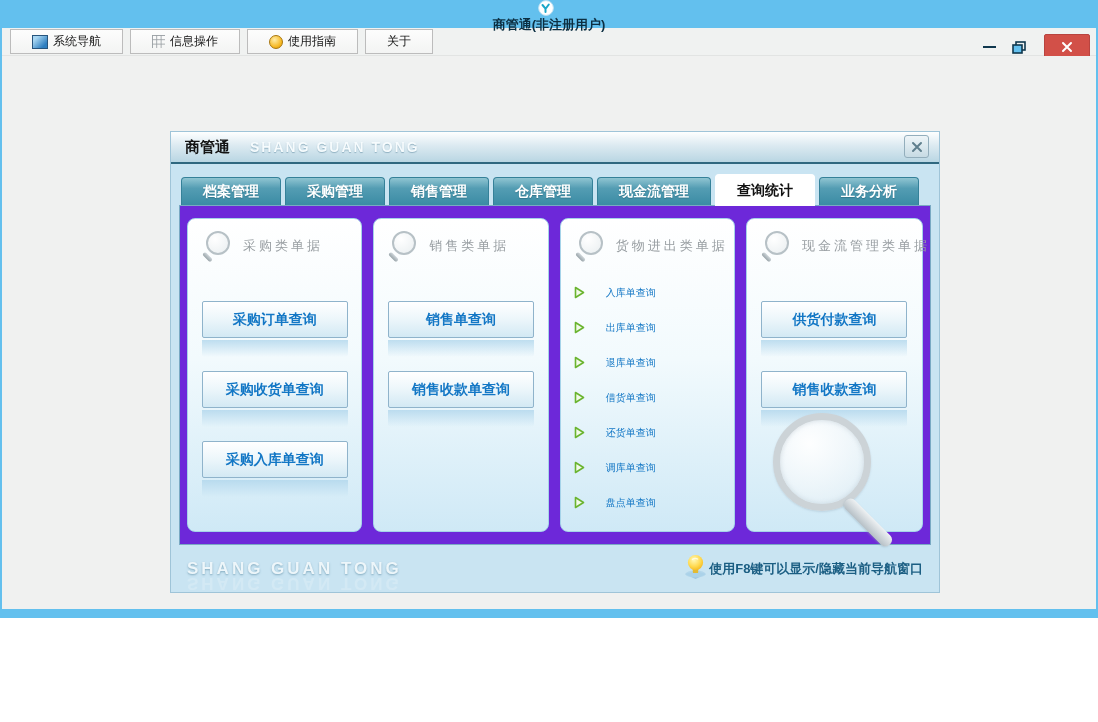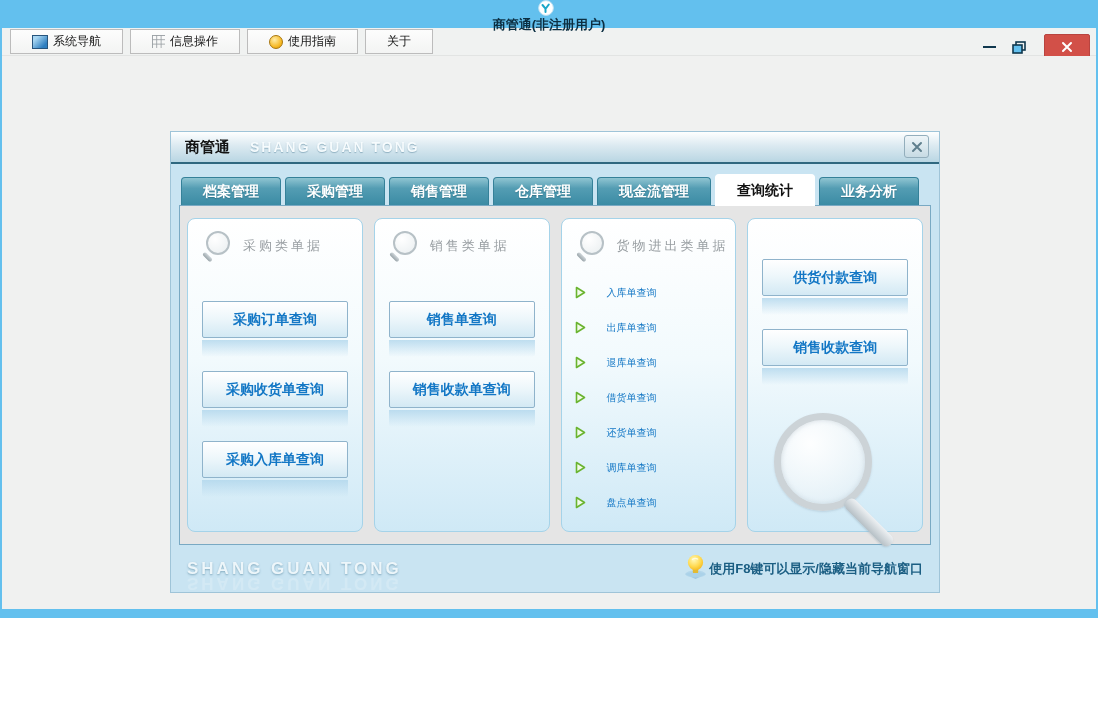--- a/index.html
+++ b/index.html
@@ -29,21 +29,21 @@
   .panel{position:absolute;left:168px;top:75px;width:770px;height:462px;box-sizing:border-box;border:1px solid #9fc4d8;background:#c9e4f2;}
   .panel-header{height:30px;background:linear-gradient(#feffff,#dceaf1 45%,#b9d6e3);border-bottom:2px solid #2f6880;display:flex;align-items:center;gap:20px;padding-left:14px;position:relative;}
   .panel-title-cn{font-size:15px;font-weight:bold;color:#141414;}
   .panel-title-en{font-size:14px;font-weight:bold;color:#f6fbfd;letter-spacing:2px;text-shadow:0 1px 1px rgba(110,150,170,.65);}
   .panel-close{position:absolute;right:10px;top:3px;width:25px;height:23px;border:1px solid #93aebc;border-radius:3px;background:linear-gradient(#eef5f8,#c7dbe4);display:flex;align-items:center;justify-content:center;padding:0;cursor:default;}
 
   .tabs{height:31px;margin:10px 0 0 10px;display:flex;align-items:flex-end;gap:4px;position:relative;z-index:2;}
   .tab{height:27px;padding:0 21px;display:flex;align-items:center;justify-content:center;font-size:14px;font-weight:bold;color:#ffffff;text-shadow:0 1px 1px rgba(30,90,110,.5);background:linear-gradient(180deg,#90c5d2 0%,#549db3 38%,#3b8ba4 100%);border:1px solid #358199;border-bottom:none;border-radius:4px 4px 0 0;cursor:default;}
   .tab.active{height:31px;background:#ffffff;border-color:#ffffff;color:#121212;text-shadow:none;margin-bottom:-1px;z-index:3;}
 
-  .tab-content{position:relative;z-index:1;margin:0 8px;height:340px;box-sizing:border-box;background:#e5e5e5;border:1px solid #79a9c3;display:flex;gap:11px;padding:12px 7px;}
+  .tab-content{position:relative;z-index:1;margin:0 8px;height:340px;box-sizing:border-box;background:#6d28d9;border:1px solid #79a9c3;display:flex;gap:11px;padding:12px 7px;}
   .card{position:relative;width:177px;height:314px;box-sizing:border-box;border:1px solid #a5d3e9;border-radius:8px;background:linear-gradient(180deg,#ffffff 0%,#f2fafd 45%,#cfe9f6 100%);}
   .card-head{display:flex;align-items:center;gap:13px;padding:12px 0 0 12px;}
   .card-title{font-size:13px;color:#989ea2;letter-spacing:3px;white-space:nowrap;}
 
   .mag{position:relative;width:30px;height:30px;flex:0 0 auto;}
   .mag .lens{position:absolute;top:0;right:0;width:20px;height:20px;border:2px solid #b7c1c6;border-radius:50%;background:radial-gradient(circle at 35% 30%,#ffffff,#e9eef0);}
   .mag .handle{position:absolute;left:2px;bottom:2px;width:11px;height:4px;background:linear-gradient(#cfd6da,#9aa5aa);border-radius:2px;transform:rotate(45deg);}
 
   .btn-col{margin-top:40px;display:flex;flex-direction:column;align-items:center;}
   .btn-wrap{position:relative;width:146px;margin-bottom:33px;}
@@ -224,20 +224,27 @@
                 <span>
                   <svg width="11" height="13" viewBox="0 0 11 13">
                     <path d="M1.5 1.5 L9.5 6.5 L1.5 11.5 Z" fill="#f2fae9" stroke="#6ab42f" stroke-width="1.6" stroke-linejoin="round"></path>
                   </svg>
                 </span>
                 <span class="link-label">盘点单查询</span>
               </div>
             </div>
           </div>
           <div class="card">
+            <div class="card-head">
+              <span class="mag">
+                <span class="lens"></span>
+                <span class="handle"></span>
+              </span>
+              <span class="card-title">现金流管理类单据</span>
+            </div>
             <div class="btn-col">
               <div class="btn-wrap"><button class="panel-btn">供货付款查询</button></div>
               <div class="btn-wrap"><button class="panel-btn">销售收款查询</button></div>
             </div>
             <div class="big-mag">
               <div class="lens"></div>
               <div class="handle"></div>
             </div>
           </div>
         </div>

